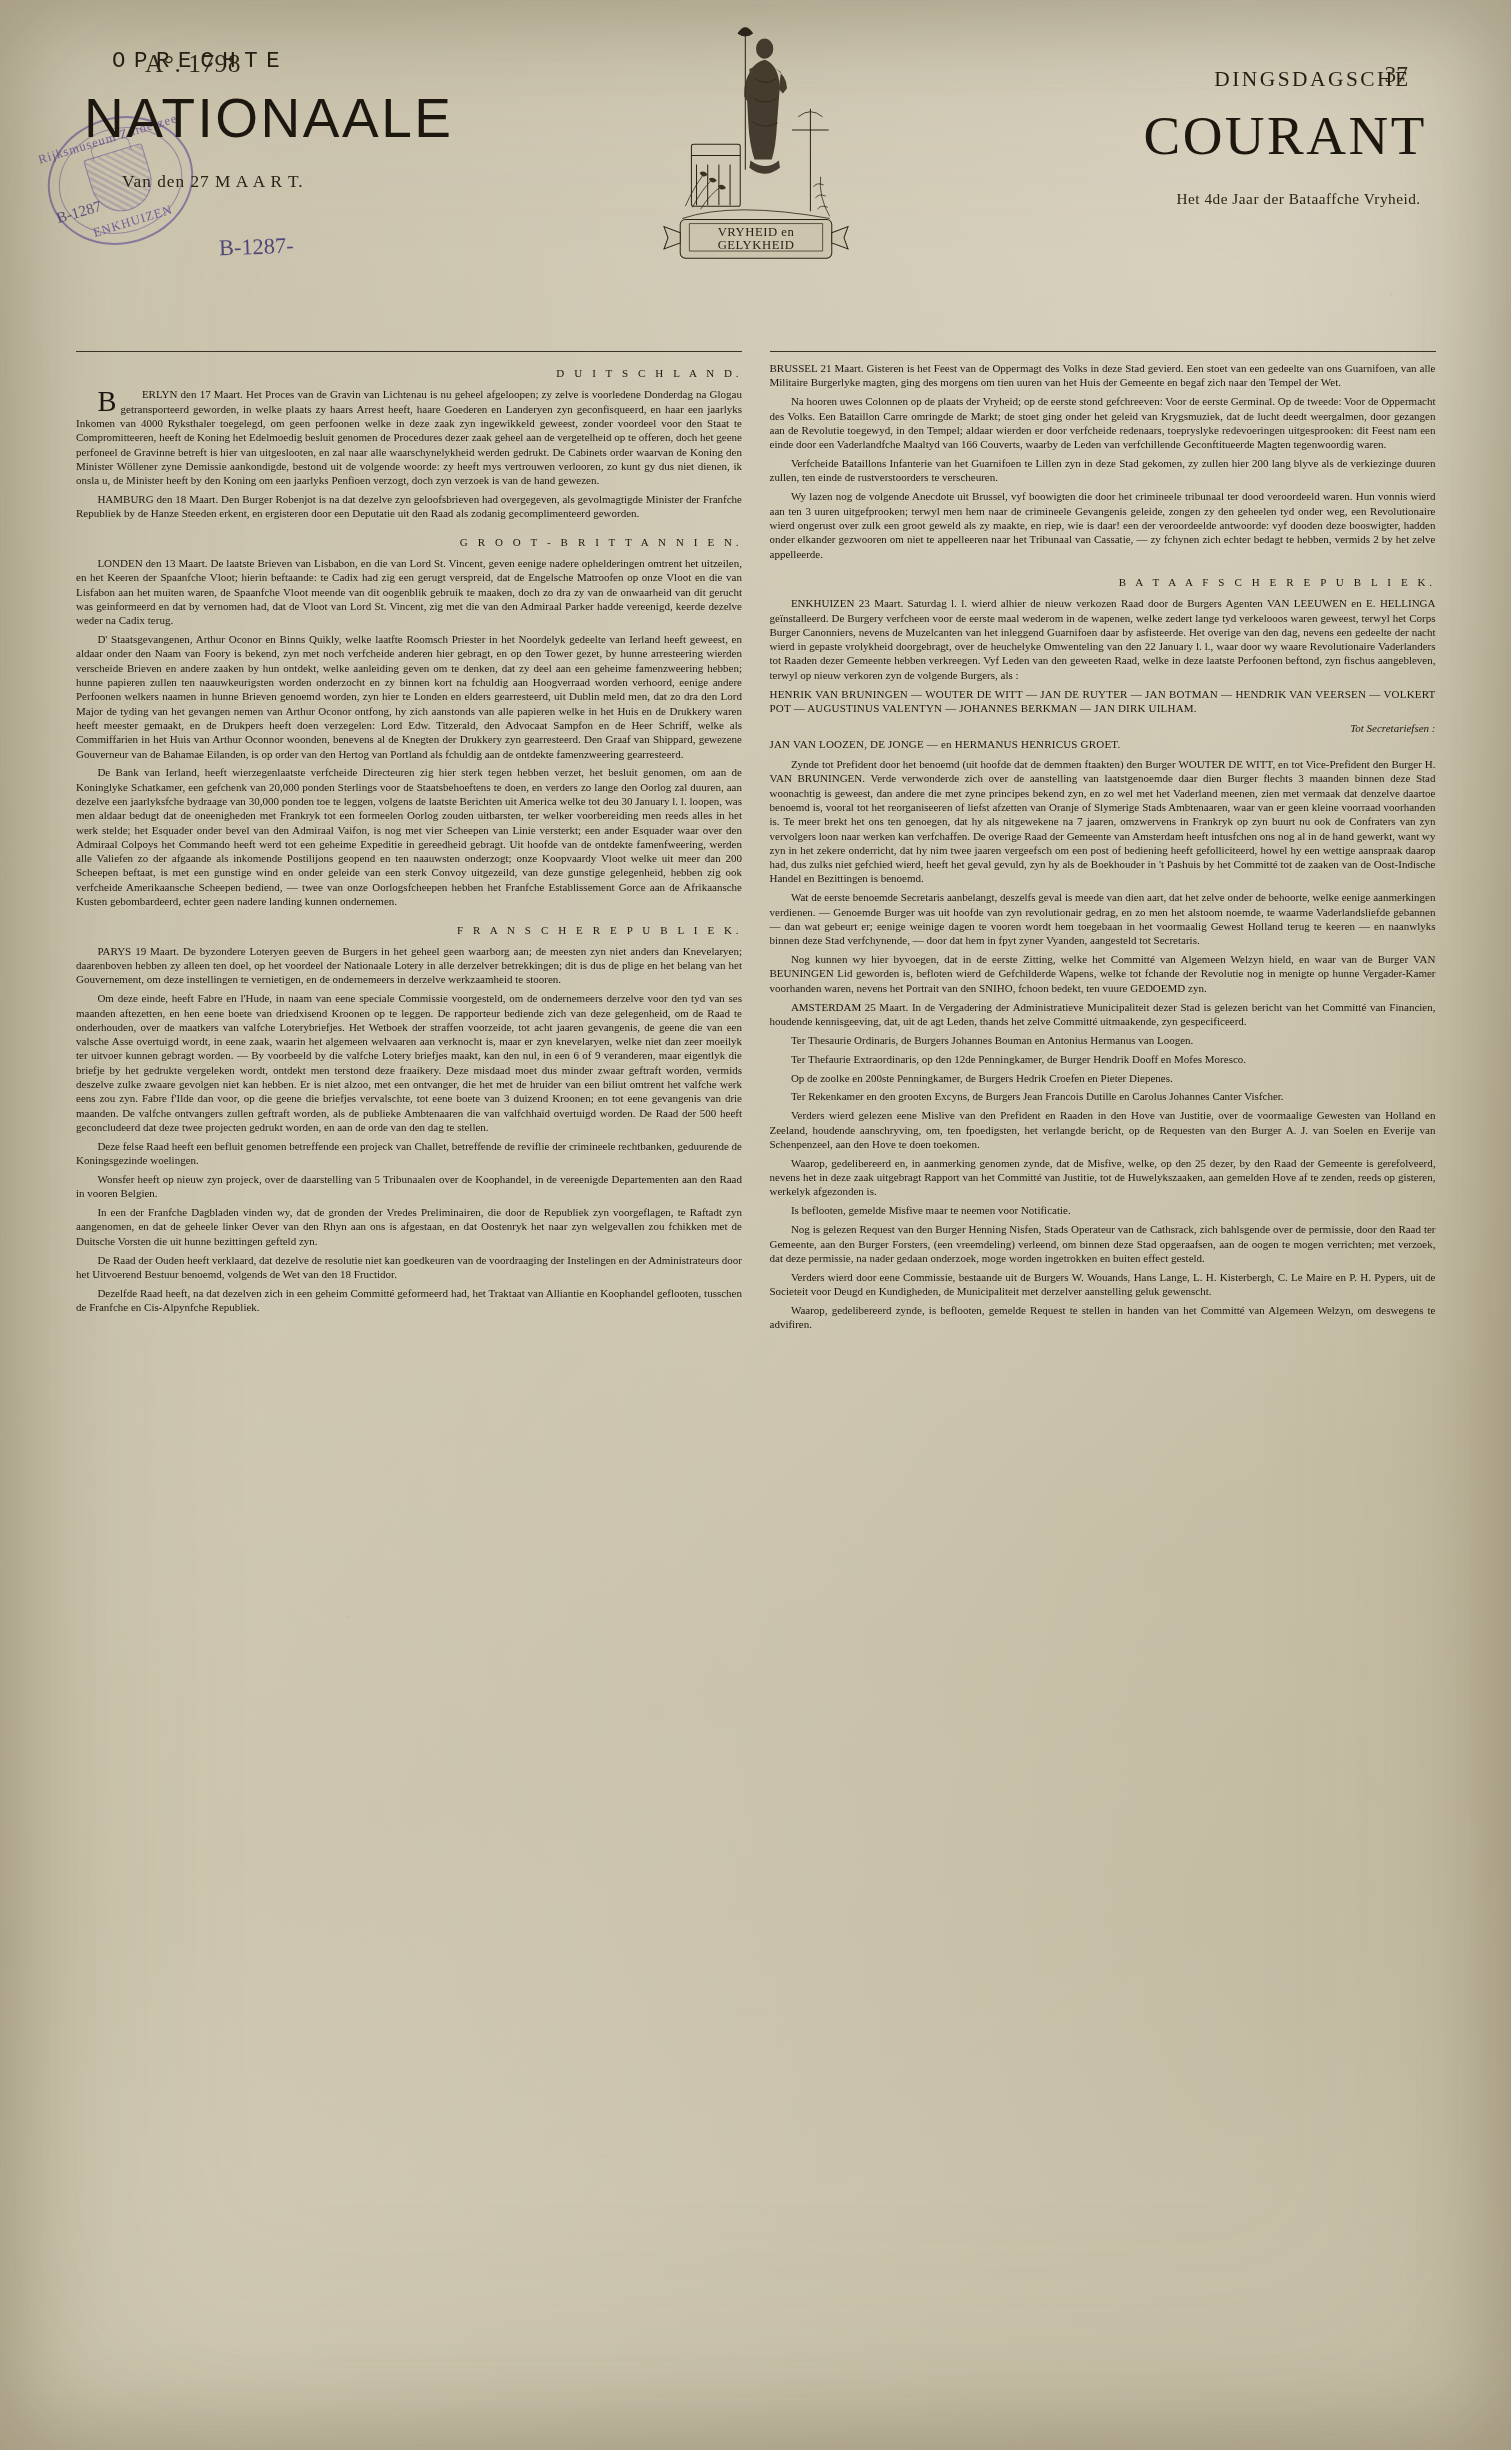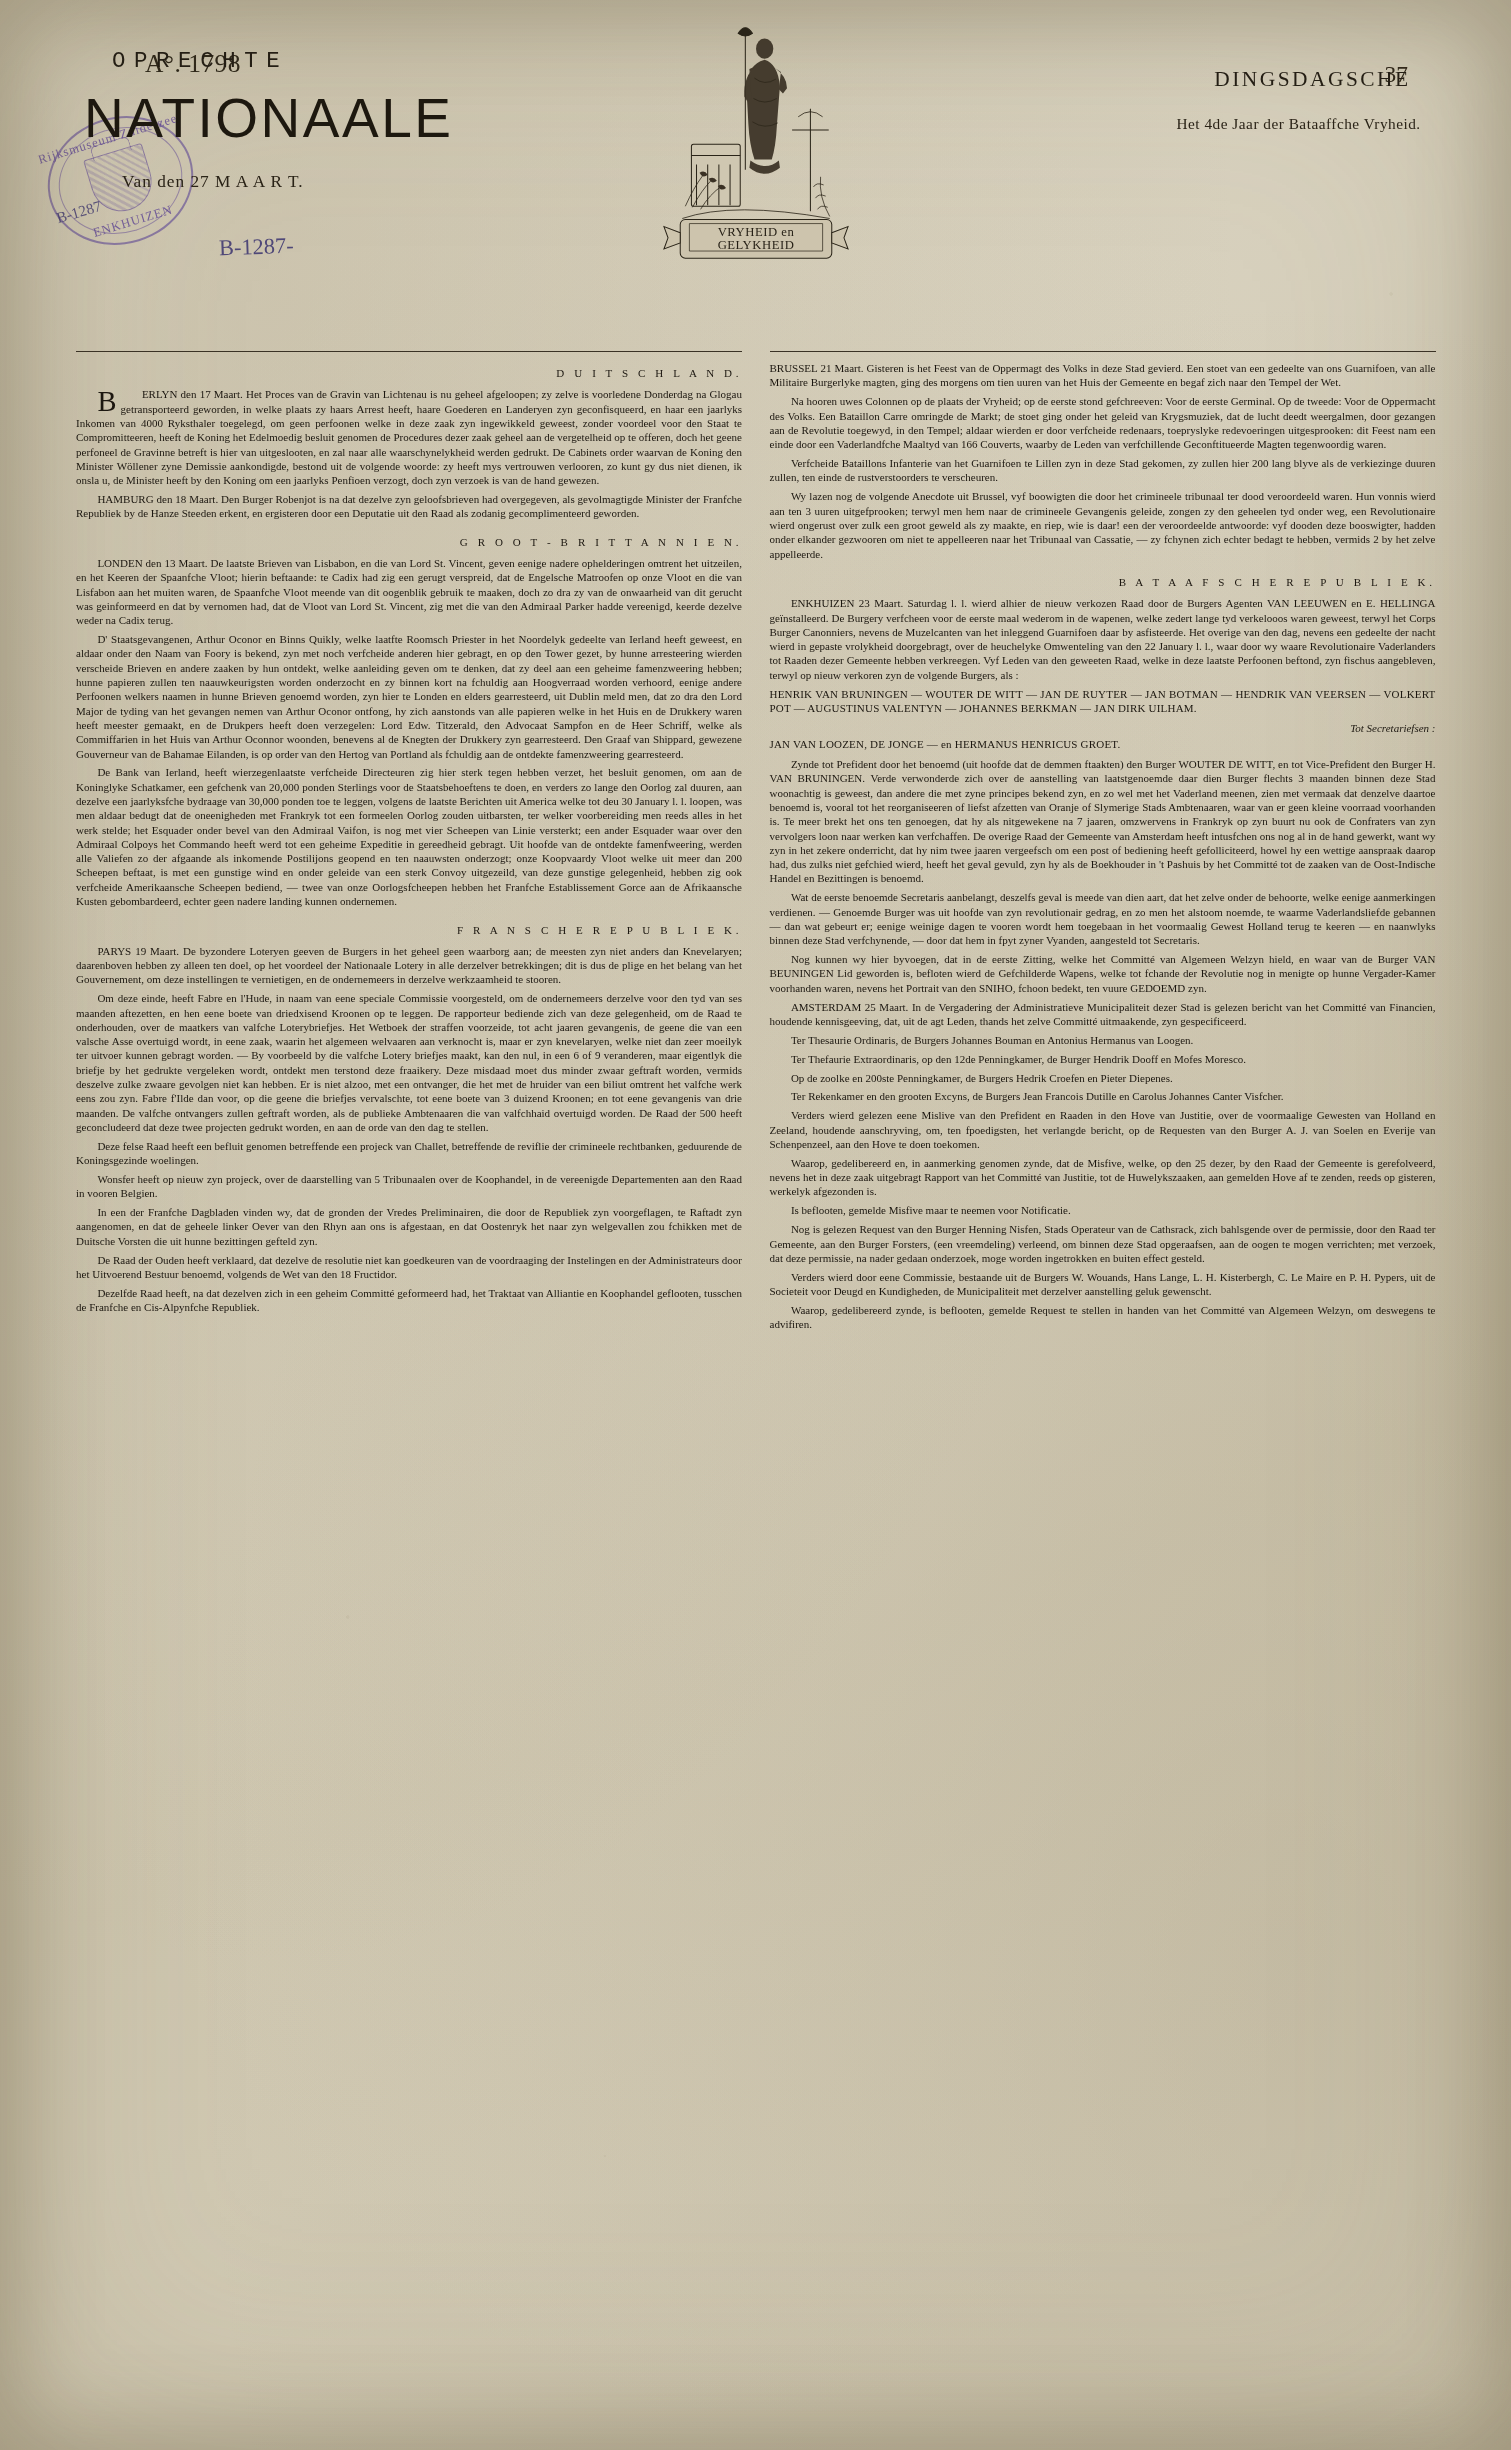--- a/index.html
+++ b/index.html
@@ -326,20 +326,21 @@
     </div>
 
     <div class="mast-row">
       <div class="mast-left">
         <div class="word-oprechte">OPRECHTE</div>
         <div class="word-nationaale">NATIONAALE</div>
         <div class="sub-left">Van den 27 M A A R T.</div>
       </div>
       <div class="mast-right">
         <div class="word-dingsdagsche">DINGSDAGSCHE</div>
+        <div class="word-courant">COURANT</div>
         <div class="sub-right">Het 4de Jaar der Bataaffche Vryheid.</div>
       </div>
     </div>
   </div>
 
   <div class="content">
 
     <div class="col">
       <hr class="rule">
 

